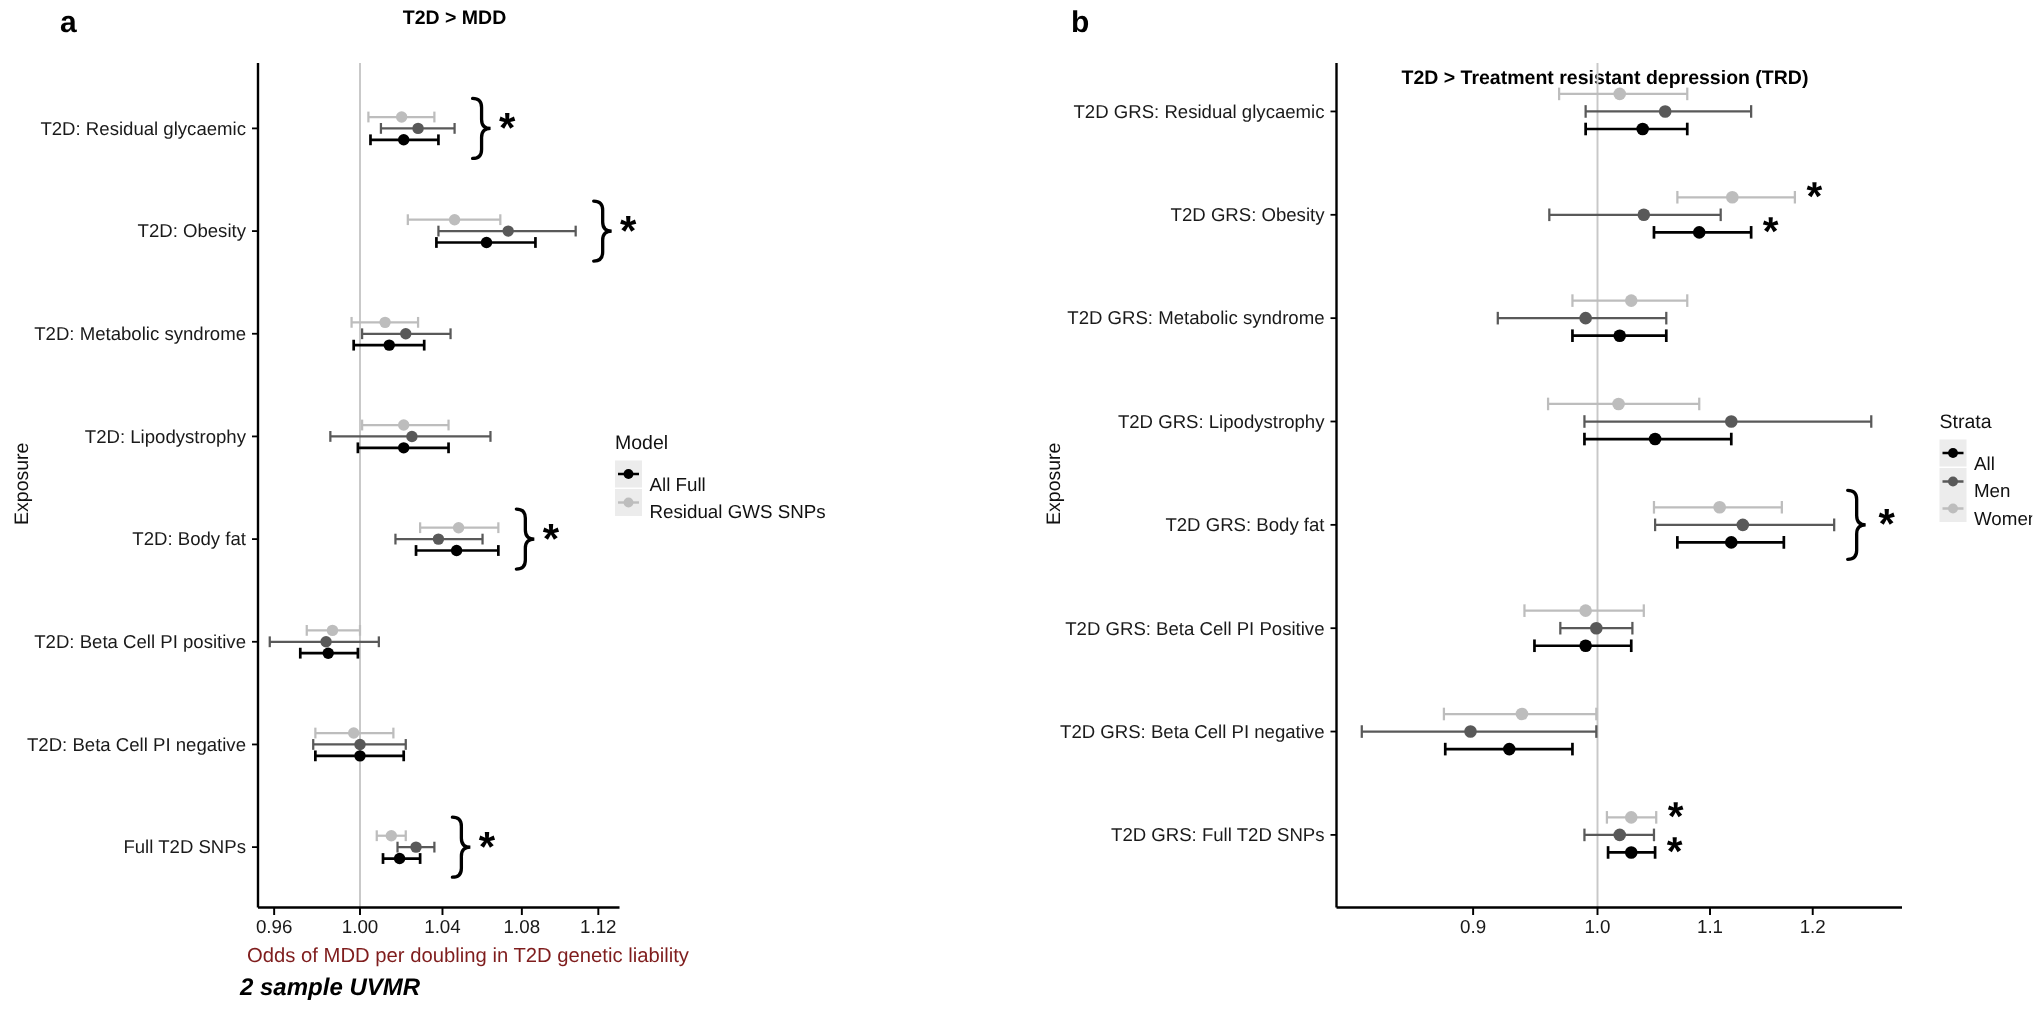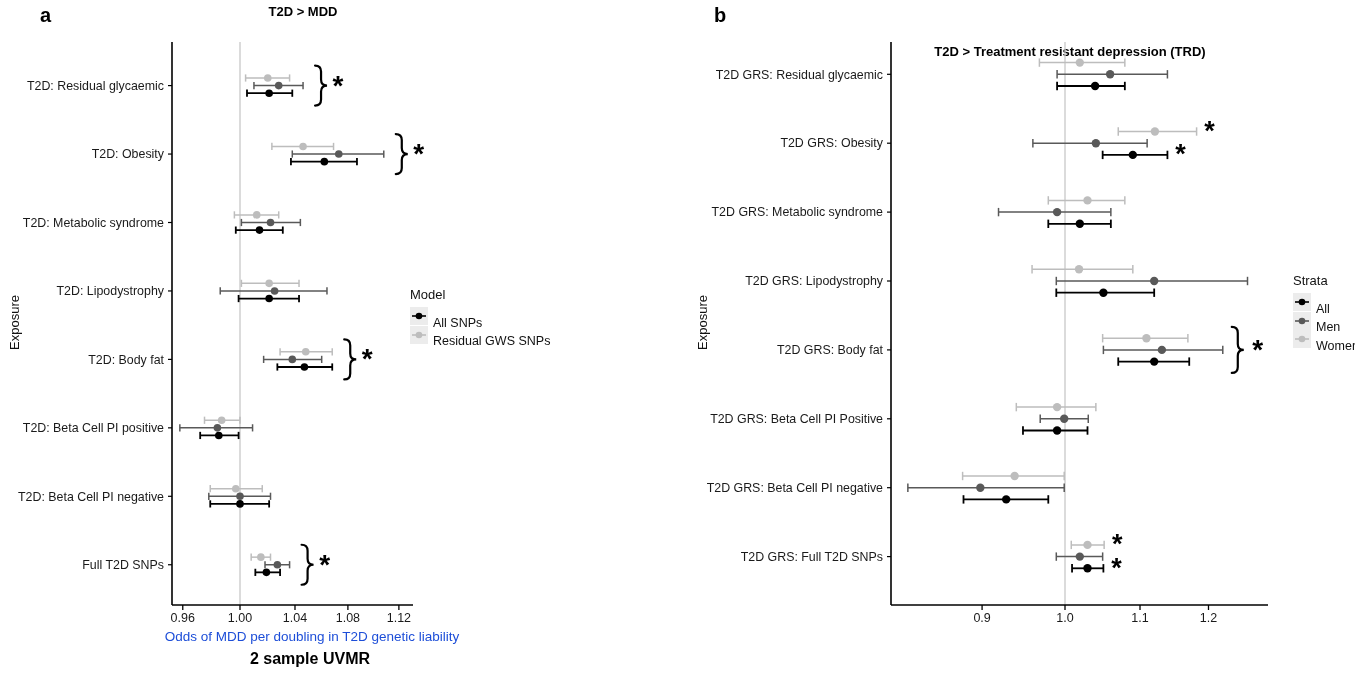--- a/index.html
+++ b/index.html
@@ -3,23 +3,23 @@
 <meta charset="utf-8">
 <style>
   html,body{margin:0;padding:0;background:#ffffff;}
   #canvas{
     position:relative;width:1355px;height:678px;background:#ffffff;overflow:hidden;
     font-family:"Liberation Sans","DejaVu Sans",sans-serif;color:#000;
   }
   .abs{position:absolute;}
   .panel-letter{font-size:20px;font-weight:bold;}
   .panel-title{font-size:13px;font-weight:bold;text-align:center;white-space:nowrap;}
-  .x-label{font-size:13.5px;text-align:center;color:#1d4ed8;white-space:nowrap;}
+  .x-label{font-size:13.5px;text-align:center;color:#7f1d1d;white-space:nowrap;}
   .y-label{font-size:13px;color:#111;width:80px;text-align:center;transform:rotate(-90deg);white-space:nowrap;}
-  .caption{font-size:16px;font-weight:bold;text-align:center;white-space:nowrap;}
+  .caption{font-size:16px;font-weight:bold;text-align:left;white-space:nowrap;font-style:italic;}
   .legend{display:flex;flex-direction:column;}
   .legend-title{font-size:13px;color:#111;margin-bottom:5px;}
   .legend-item{display:flex;align-items:center;height:18.5px;}
   .legend-key{width:18px;height:18px;background:#ECECEC;margin-right:5px;flex:0 0 auto;}
   .legend-text{font-size:12.5px;color:#111;white-space:nowrap;margin-top:13px;}
   svg text{font-family:"Liberation Sans","DejaVu Sans",sans-serif;}
 </style>
 </head>
 <body>
 
@@ -304,21 +304,21 @@
   <div class="abs caption" style="left:160px;top:650px;width:300px;">2 sample UVMR</div>
   <div class="abs caption" style="left:915px;top:650px;width:300px;margin-top:33px;">1 sample UVMR</div>
 
   <div class="abs legend" style="left:410px;top:287px;">
     <div class="legend-title">Model</div>
     <div class="legend-item">
       <svg class="legend-key" width="18" height="18" style="background: rgb(236, 236, 236);">
           <line x1="2" y1="9" x2="16" y2="9" stroke="#000000" stroke-width="1.6"></line>
           <circle cx="9" cy="9" r="3.3" fill="#000000"></circle>
         </svg>
-      <span class="legend-text">All SNPs</span>
+      <span class="legend-text">All Full</span>
     </div>
     <div class="legend-item">
       <svg class="legend-key" width="18" height="18" style="background: rgb(236, 236, 236);">
           <line x1="2" y1="9" x2="16" y2="9" stroke="#BDBDBD" stroke-width="1.6"></line>
           <circle cx="9" cy="9" r="3.3" fill="#BDBDBD"></circle>
         </svg>
       <span class="legend-text">Residual GWS SNPs</span>
     </div>
   </div>
 

